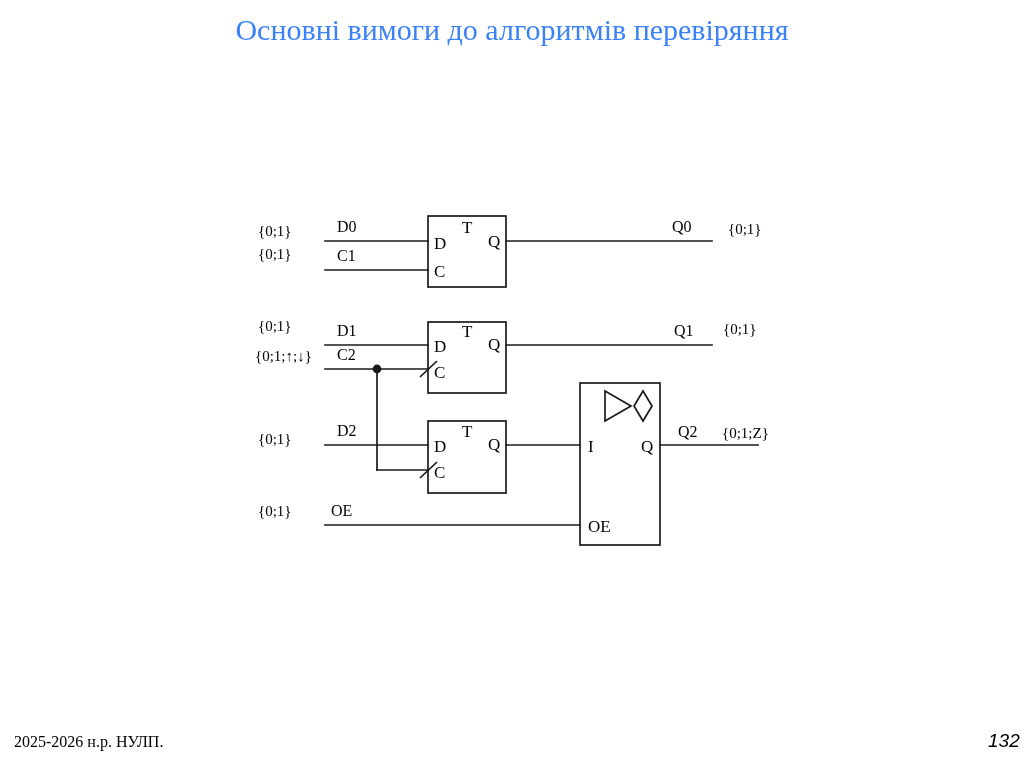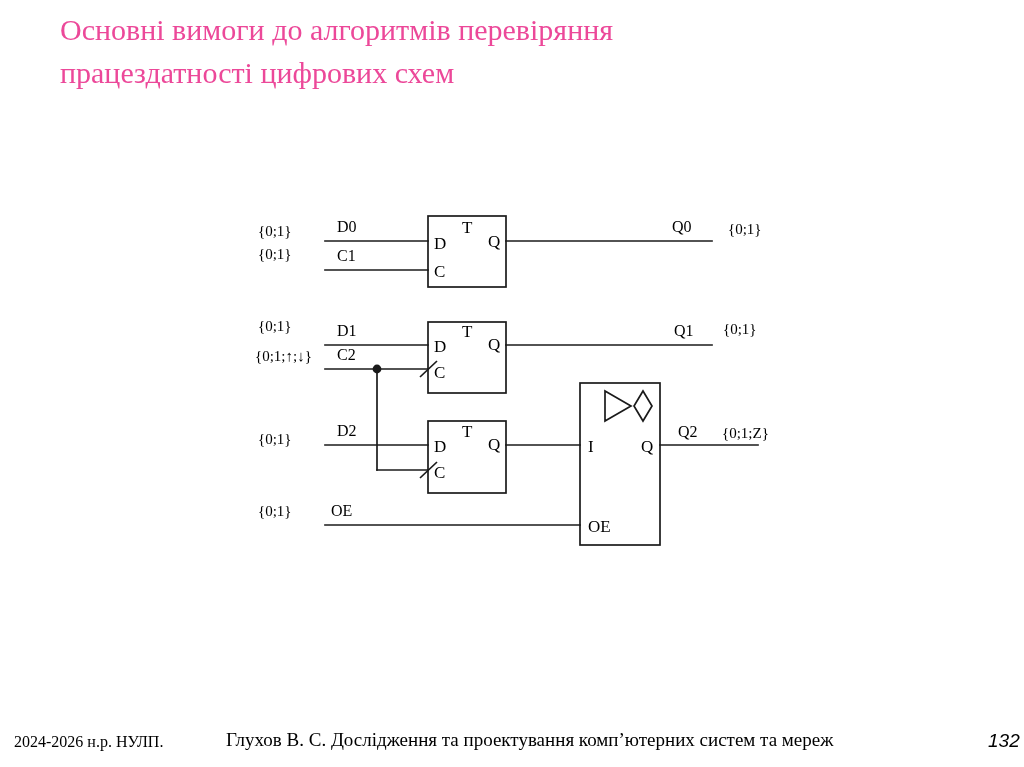--- a/index.html
+++ b/index.html
@@ -15,23 +15,24 @@
     font-family: "Liberation Serif", "DejaVu Serif", serif;
     color: #000000;
   }
 
   
   #slide-title {
     position: absolute;
     left: 60px;
     top: 8px;
     width: 904px;
+    text-align: center;
     font-size: 30px;
     line-height: 43px;
-    color: #ec4899;
+    color: #3b82f6;
     font-family: "Liberation Serif", "DejaVu Serif", serif;
   }
   #slide-title .tline { display: block; }
 
   
   #circuit-diagram {
     position: absolute;
     left: 0;
     top: 0;
     width: 1024px;
@@ -97,21 +98,20 @@
     font-family: "Liberation Sans", sans-serif;
     white-space: nowrap;
     font-style: italic;
   }
 </style>
 </head>
 <body>
 
 <div id="slide-title">
   <span class="tline">Основні вимоги до алгоритмів перевіряння</span>
-  <span class="tline">працездатності цифрових схем</span>
 </div>
 
 <div id="circuit-diagram">
   <svg id="circuit-svg" width="1024" height="700" viewBox="0 0 1024 700" xmlns="http://www.w3.org/2000/svg">
 
     <g>
       <rect class="box" x="428" y="216" width="78" height="71"></rect>
       <text class="pin-label" x="434" y="249">D</text>
       <text class="pin-label" x="462" y="233">T</text>
       <text class="pin-label" x="488" y="247">Q</text>
@@ -199,16 +199,15 @@
       <text class="sig-label" x="678" y="437">Q2</text>
       <text class="set-label" x="722" y="438">{0;1;Z}</text>
       <text class="set-label" x="258" y="516">{0;1}</text>
       <text class="sig-label" x="331" y="516">OE</text>
     </g>
 
   </svg>
 </div>
 
 <div id="footer">
-  <div id="footer-left">2024-2026 н.р. НУЛП.</div>
-  <div id="footer-center">Глухов В. С. Дослідження та проектування комп’ютерних систем та мереж</div>
+  <div id="footer-left">2025-2026 н.р. НУЛП.</div>
   <div id="footer-page">132</div>
 </div>
 
 </body></html>

